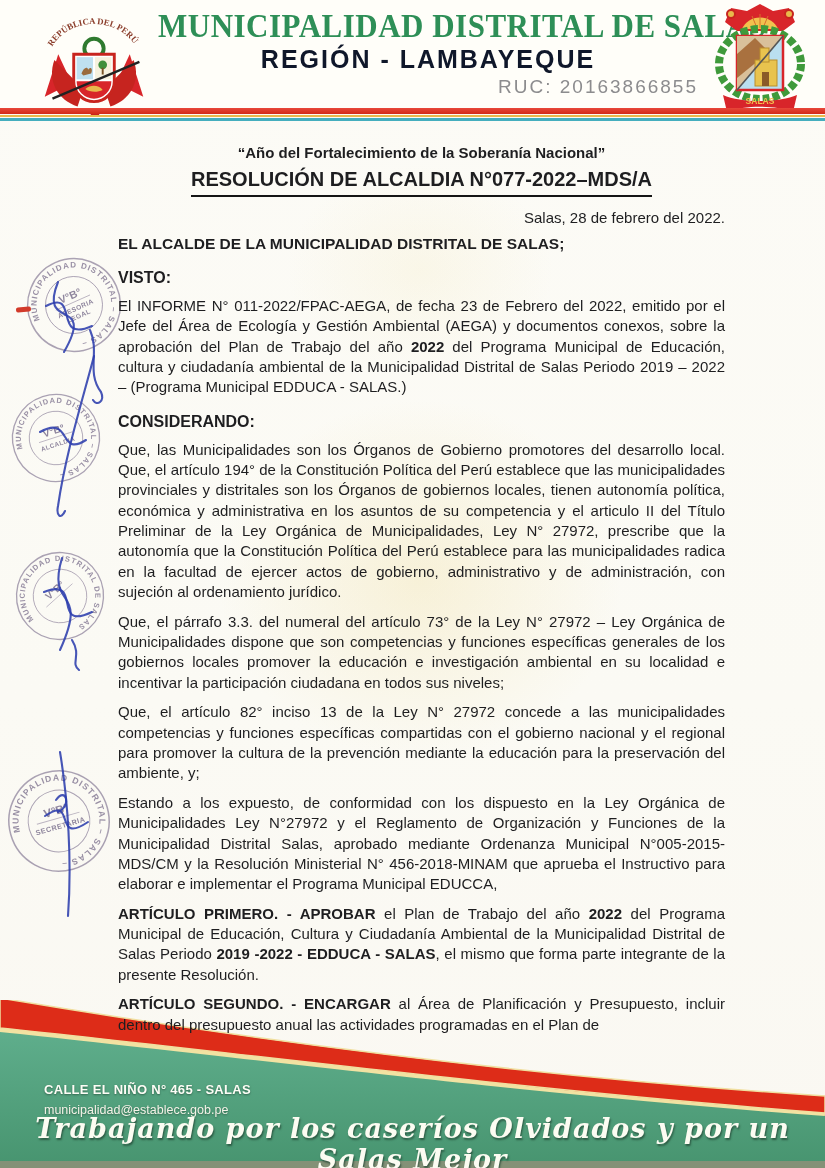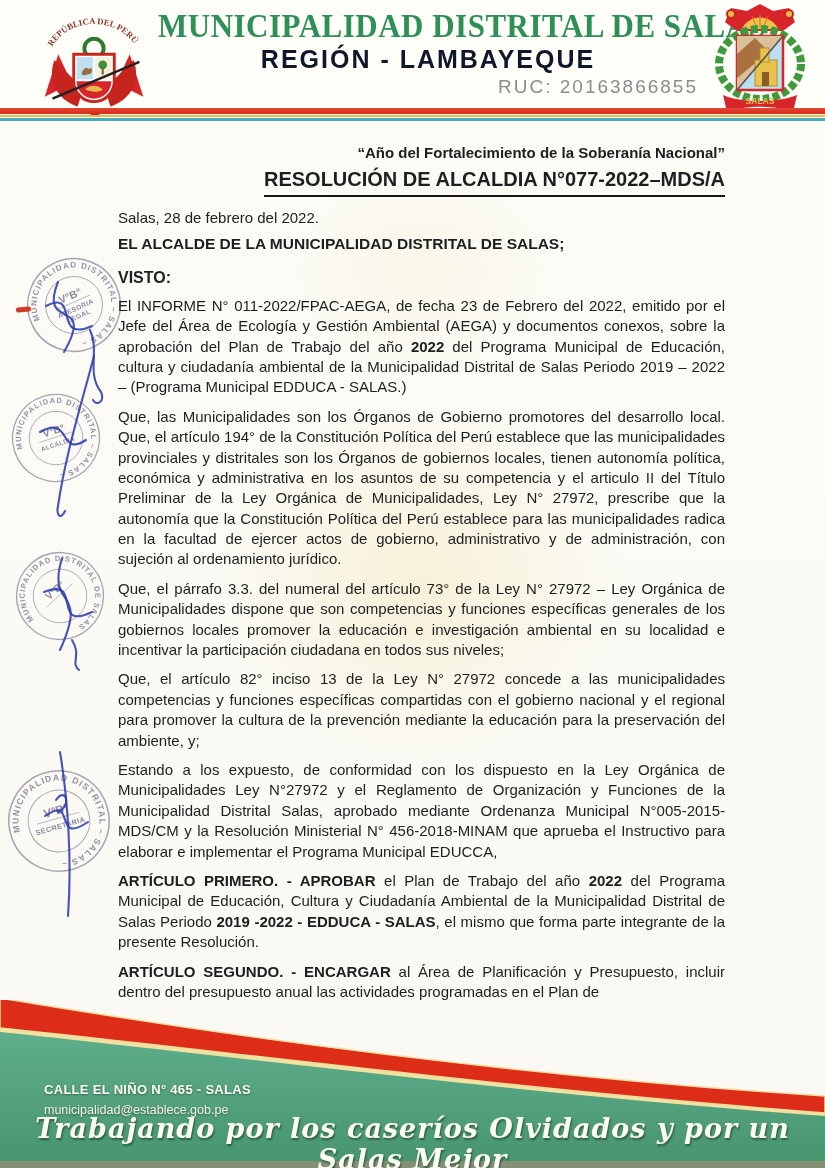--- a/index.html
+++ b/index.html
@@ -19,25 +19,25 @@
   .rule-yellow{height:2px;background:#e9b94c;margin-top:1px;}
   .rule-teal{height:3px;background:#45aebe;margin-top:1px;}
   
   .wm{position:absolute;border-radius:50%;pointer-events:none;}
   .wm1{left:140px;top:330px;width:560px;height:500px;
     background:radial-gradient(closest-side,rgba(238,219,150,.30),rgba(238,219,150,0) 72%);}
   .wm2{left:230px;top:120px;width:380px;height:300px;
     background:radial-gradient(closest-side,rgba(240,226,170,.18),rgba(240,226,170,0) 70%);}
   
   .doc{position:absolute;left:118px;top:143px;width:607px;z-index:2;font-size:15px;line-height:1.36;}
-  .center{text-align:right;}
+  .center{text-align:center;}
   .motto-line{font-size:15px;font-weight:bold;}
   .res-title{margin-top:3px;}
   .res-title span{display:inline-block;font-size:20px;font-weight:bold;border-bottom:2px solid #151515;padding-bottom:1px;}
-  .dateline{text-align:left;margin-top:11px;font-size:15px;}
+  .dateline{text-align:right;margin-top:11px;font-size:15px;}
   .salutation{font-weight:bold;margin-top:5px;font-size:15.5px;}
   .sec-h{font-weight:bold;font-size:16px;margin-top:13px;}
   .doc p{margin:7px 0 0 0;text-align:justify;}
   .doc p + p{margin-top:9px;}
   
   .stamp{position:absolute;z-index:1;opacity:.9;}
   .st-ring{fill:none;stroke:rgba(132,120,148,.75);stroke-width:1.6;}
   .st-ring.thin{stroke-width:1;}
   .st-ringtext{font-size:9px;font-weight:bold;letter-spacing:1.2px;fill:rgba(122,110,140,.85);
     font-family:"Liberation Sans",sans-serif;}
@@ -131,20 +131,21 @@
     <div class="center motto-line">“Año del Fortalecimiento de la Soberanía Nacional”</div>
     <div class="center res-title">
       <span>RESOLUCIÓN DE ALCALDIA N°077-2022–MDS/A</span>
     </div>
     <div class="dateline">Salas, 28 de febrero del 2022.</div>
     <div class="salutation">EL ALCALDE DE LA MUNICIPALIDAD DISTRITAL DE SALAS;</div>
 
     <div class="sec-h">VISTO:</div>
     <p>El INFORME N° 011-2022/FPAC-AEGA, de fecha 23 de Febrero del 2022, emitido por el Jefe del Área de Ecología y Gestión Ambiental (AEGA) y documentos conexos, sobre la aprobación del Plan de Trabajo del año <b>2022</b> del Programa Municipal de Educación, cultura y ciudadanía ambiental de la Municipalidad Distrital de Salas Periodo 2019 – 2022 – (Programa Municipal EDDUCA - SALAS.)</p>
 
+    <div class="sec-h">CONSIDERANDO:</div>
     <p>Que, las Municipalidades son los Órganos de Gobierno promotores del desarrollo local. Que, el artículo 194° de la Constitución Política del Perú establece que las municipalidades provinciales y distritales son los Órganos de gobiernos locales, tienen autonomía política, económica y administrativa en los asuntos de su competencia y el articulo II del Título Preliminar de la Ley Orgánica de Municipalidades, Ley N° 27972, prescribe que la autonomía que la Constitución Política del Perú establece para las municipalidades radica en la facultad de ejercer actos de gobierno, administrativo y de administración, con sujeción al ordenamiento jurídico.</p>
     <p>Que, el párrafo 3.3. del numeral del artículo 73° de la Ley N° 27972 – Ley Orgánica de Municipalidades dispone que son competencias y funciones específicas generales de los gobiernos locales promover la educación e investigación ambiental en su localidad e incentivar la participación ciudadana en todos sus niveles;</p>
     <p>Que, el artículo 82° inciso 13 de la Ley N° 27972 concede a las municipalidades competencias y funciones específicas compartidas con el gobierno nacional y el regional para promover la cultura de la prevención mediante la educación para la preservación del ambiente, y;</p>
     <p>Estando a los expuesto, de conformidad con los dispuesto en la Ley Orgánica de Municipalidades Ley N°27972 y el Reglamento de Organización y Funciones de la Municipalidad Distrital Salas, aprobado mediante Ordenanza Municipal N°005-2015-MDS/CM y la Resolución Ministerial N° 456-2018-MINAM que aprueba el Instructivo para elaborar e implementar el Programa Municipal EDUCCA,</p>
 
     <p><b>ARTÍCULO PRIMERO. - APROBAR</b> el Plan de Trabajo del año <b>2022</b> del Programa Municipal de Educación, Cultura y Ciudadanía Ambiental de la Municipalidad Distrital de Salas Periodo <b>2019 -2022 - EDDUCA - SALAS</b>, el mismo que forma parte integrante de la presente Resolución.</p>
     <p><b>ARTÍCULO SEGUNDO. - ENCARGAR</b> al Área de Planificación y Presupuesto, incluir dentro del presupuesto anual las actividades programadas en el Plan de</p>
   </div>
 
   <div class="stamp" style="left:25px;top:256px;width:98px;height:98px;transform:rotate(-24deg)">

